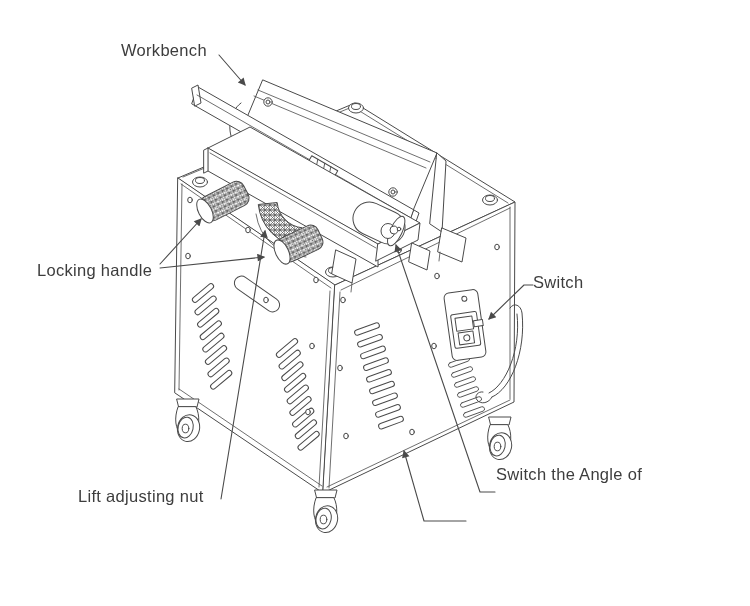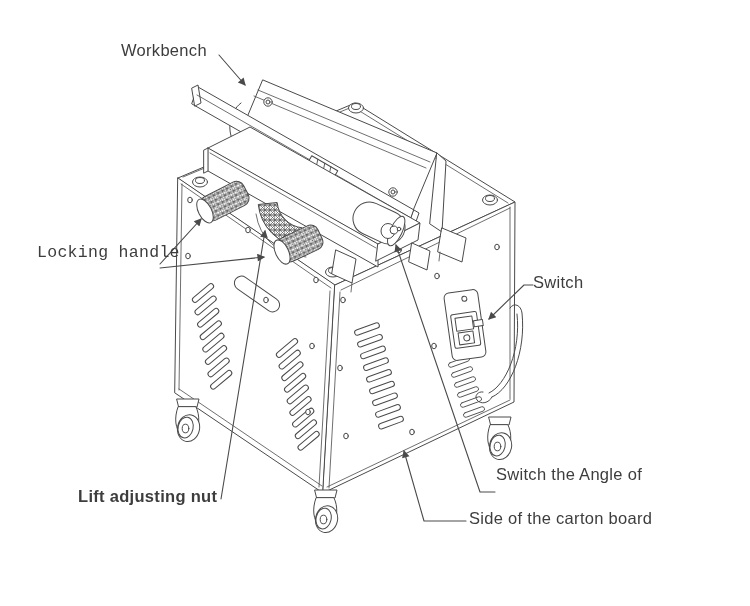--- a/index.html
+++ b/index.html
@@ -202,24 +202,23 @@
     <path d="M160,268 L264,257" marker-end="url(#arw)"></path>
     <path d="M221,499 L265,231" marker-end="url(#arw)"></path>
     <path d="M533,285 L524,285 L489,319" marker-end="url(#arw)"></path>
     <path d="M495,492 L480,492 L396,245" marker-end="url(#arw)"></path>
     <path d="M466,521 L424,521 L404,451" marker-end="url(#arw)"></path>
   </g>
 </svg>
 
   <div class="lbl" style="left:121px;top:42px;">Workbench</div>
 
-  <div class="lbl" style="left:37px;top:244px;font-family:Liberation Mono, monospace;">Locking handle</div>
-
-  <div class="lbl" style="left:78px;top:488px;font-weight:bold;">Lift adjusting nut</div>
+  <div class="lbl" style="left:37px;top:262px;">Locking handle</div>
+
+  <div class="lbl" style="left:78px;top:488px;">Lift adjusting nut</div>
 
   <div class="lbl" style="left:533px;top:274px;text-align:right;">Switch</div>
 
   <div class="lbl" style="left:496px;top:466px;">
     <div>Switch the Angle of</div>
   </div>
 
-  <div class="lbl" style="left:469px;top:510px;">Side of the carton board</div>
 </div>
 
 </body></html>

